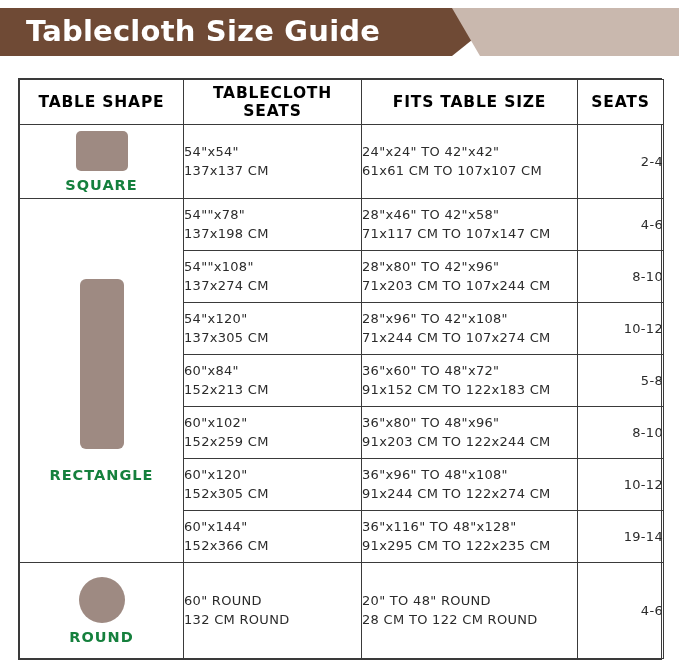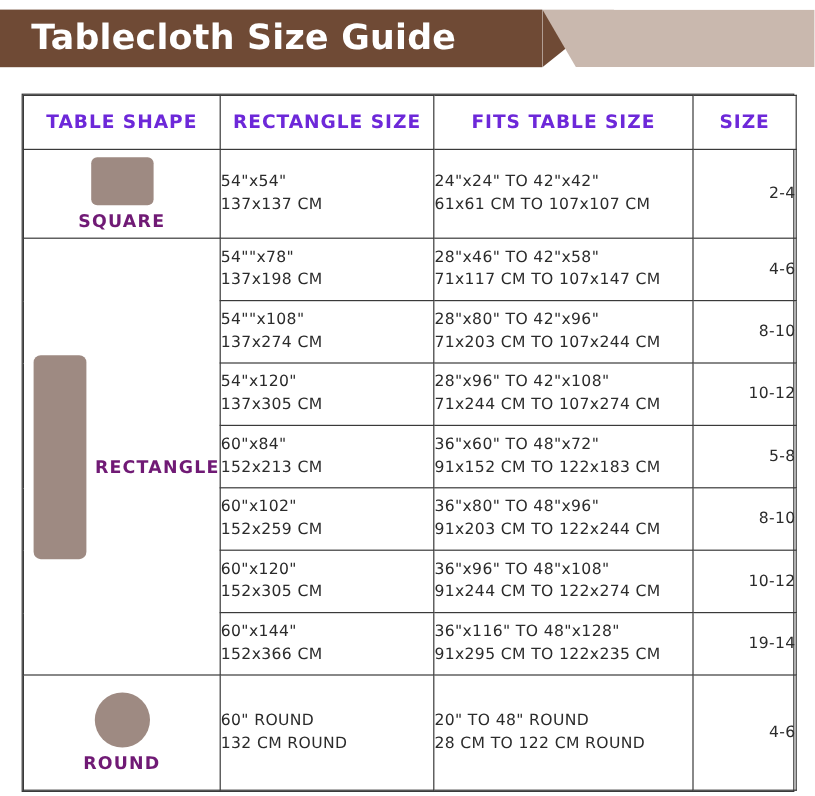--- a/index.html
+++ b/index.html
@@ -87,39 +87,39 @@
     border: 1px solid #3a3a3a;
     padding: 0;
     vertical-align: middle;
   }
   table.size-guide thead th {
     height: 44px;
     font-size: 15.5px;
     font-weight: bold;
     letter-spacing: 0.8px;
     text-align: center;
-    color: #6d28d9;
+    color: #000000;
     background: #ffffff;
   }
 
   col.c-shape { width: 164px; }
   col.c-size  { width: 178px; }
   col.c-fits  { width: 216px; }
   col.c-seats { width: 86px; }
 
   .shape-cell {
     text-align: center;
     padding: 6px 0 8px 0;
   }
   .shape-label {
     font-size: 14.5px;
     font-weight: bold;
     letter-spacing: 1px;
     margin-top: 6px;
-    color: #701a75;
+    color: #15803d;
   }
   .swatch-square {
     width: 52px;
     height: 40px;
     background: #9e8a82;
     border-radius: 5px;
     margin: 0 auto;
   }
   .swatch-rect {
     width: 44px;
@@ -130,21 +130,21 @@
   }
   .swatch-round {
     width: 46px;
     height: 46px;
     background: #9e8a82;
     border-radius: 50%;
     margin: 0 auto;
   }
   .rect-shape-inner {
     display: flex;
-    flex-direction: row;
+    flex-direction: column;
     align-items: center;
     justify-content: center;
     height: 100%;
   }
   .rect-shape-inner .shape-label { margin-top: 18px; }
 
   .size-cell, .fits-cell {
     font-size: 13px;
     line-height: 1.45;
     padding: 6px 0 6px 18px;
@@ -177,23 +177,23 @@
     <table class="size-guide">
       <colgroup>
         <col class="c-shape">
         <col class="c-size">
         <col class="c-fits">
         <col class="c-seats">
       </colgroup>
       <thead>
         <tr>
           <th>TABLE SHAPE</th>
-          <th>RECTANGLE SIZE</th>
+          <th>TABLECLOTH SEATS</th>
           <th>FITS TABLE SIZE</th>
-          <th>SIZE</th>
+          <th>SEATS</th>
         </tr>
       </thead>
       <tbody>
 
         <tr class="data-row first-row">
           <td class="shape-cell" rowspan="1">
             <div class="swatch-square"></div>
             <div class="shape-label">SQUARE</div>
           </td>
           <td class="size-cell">

